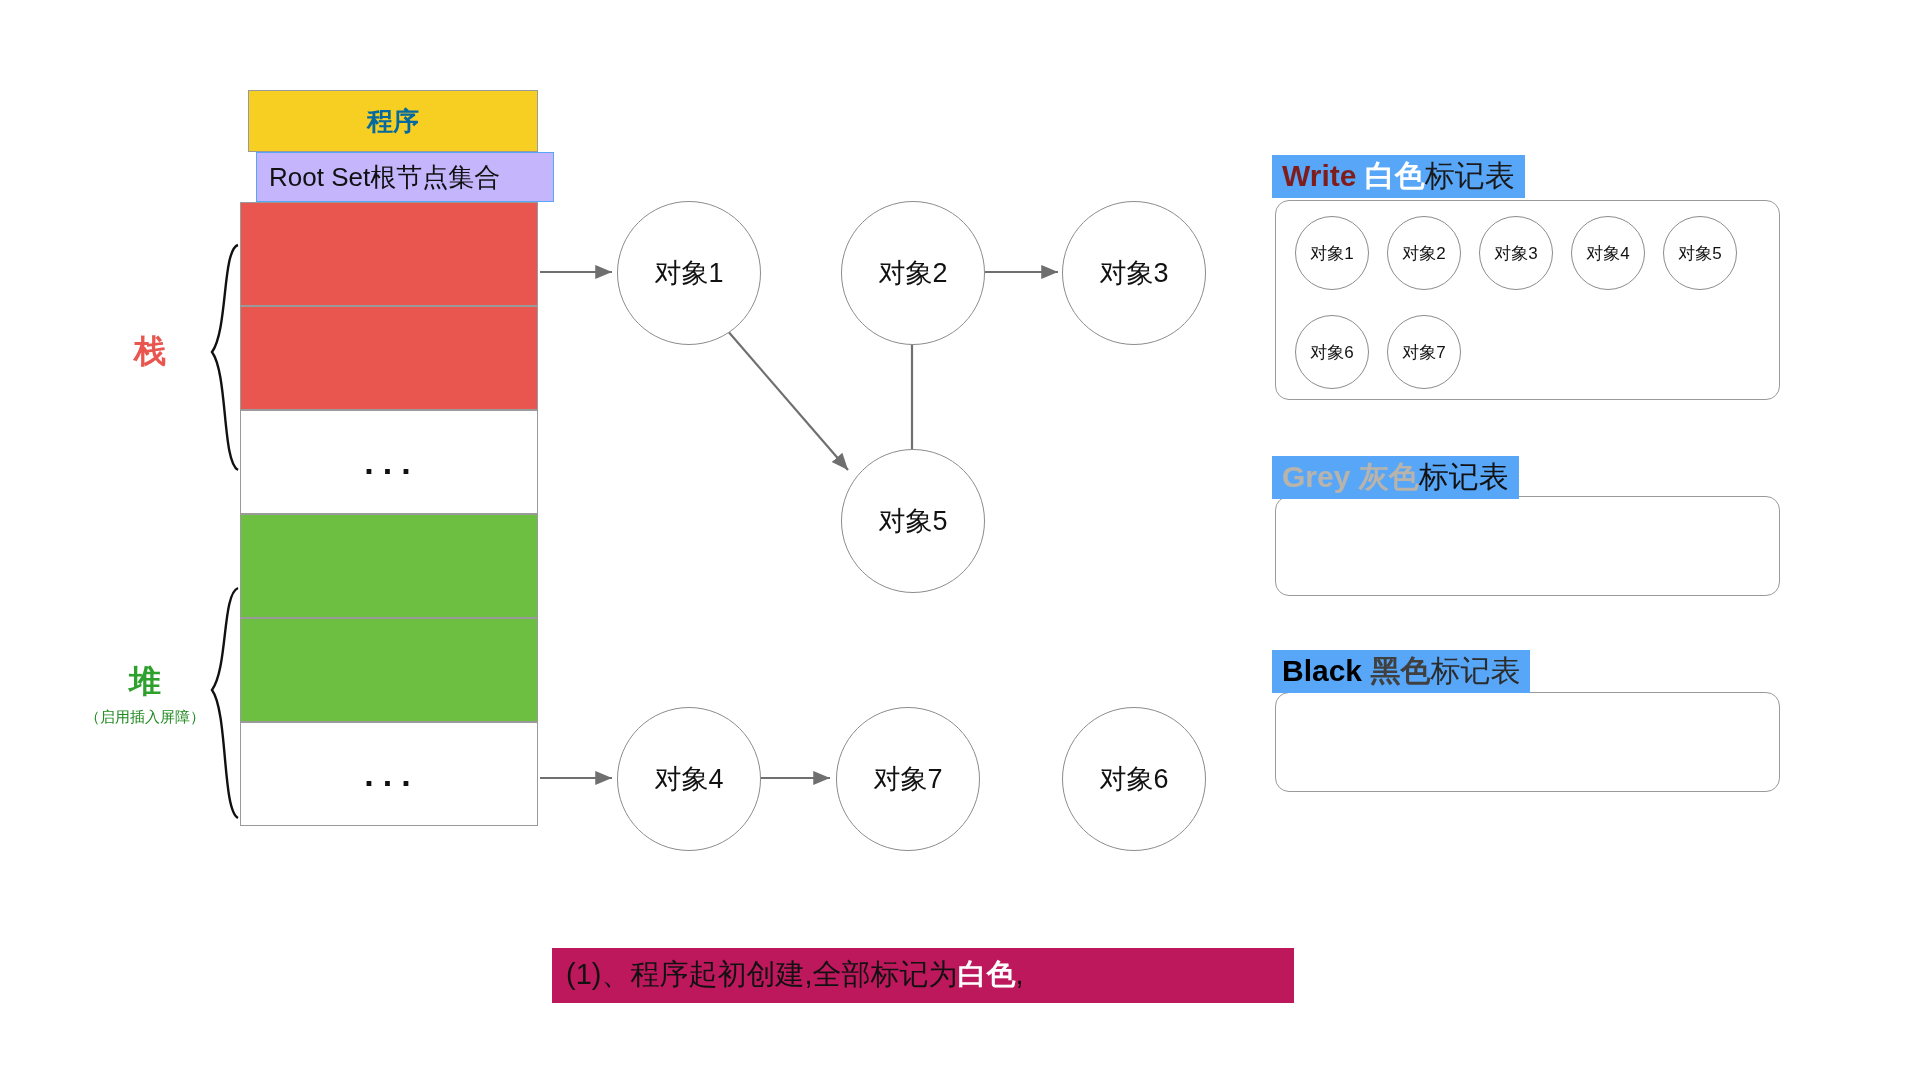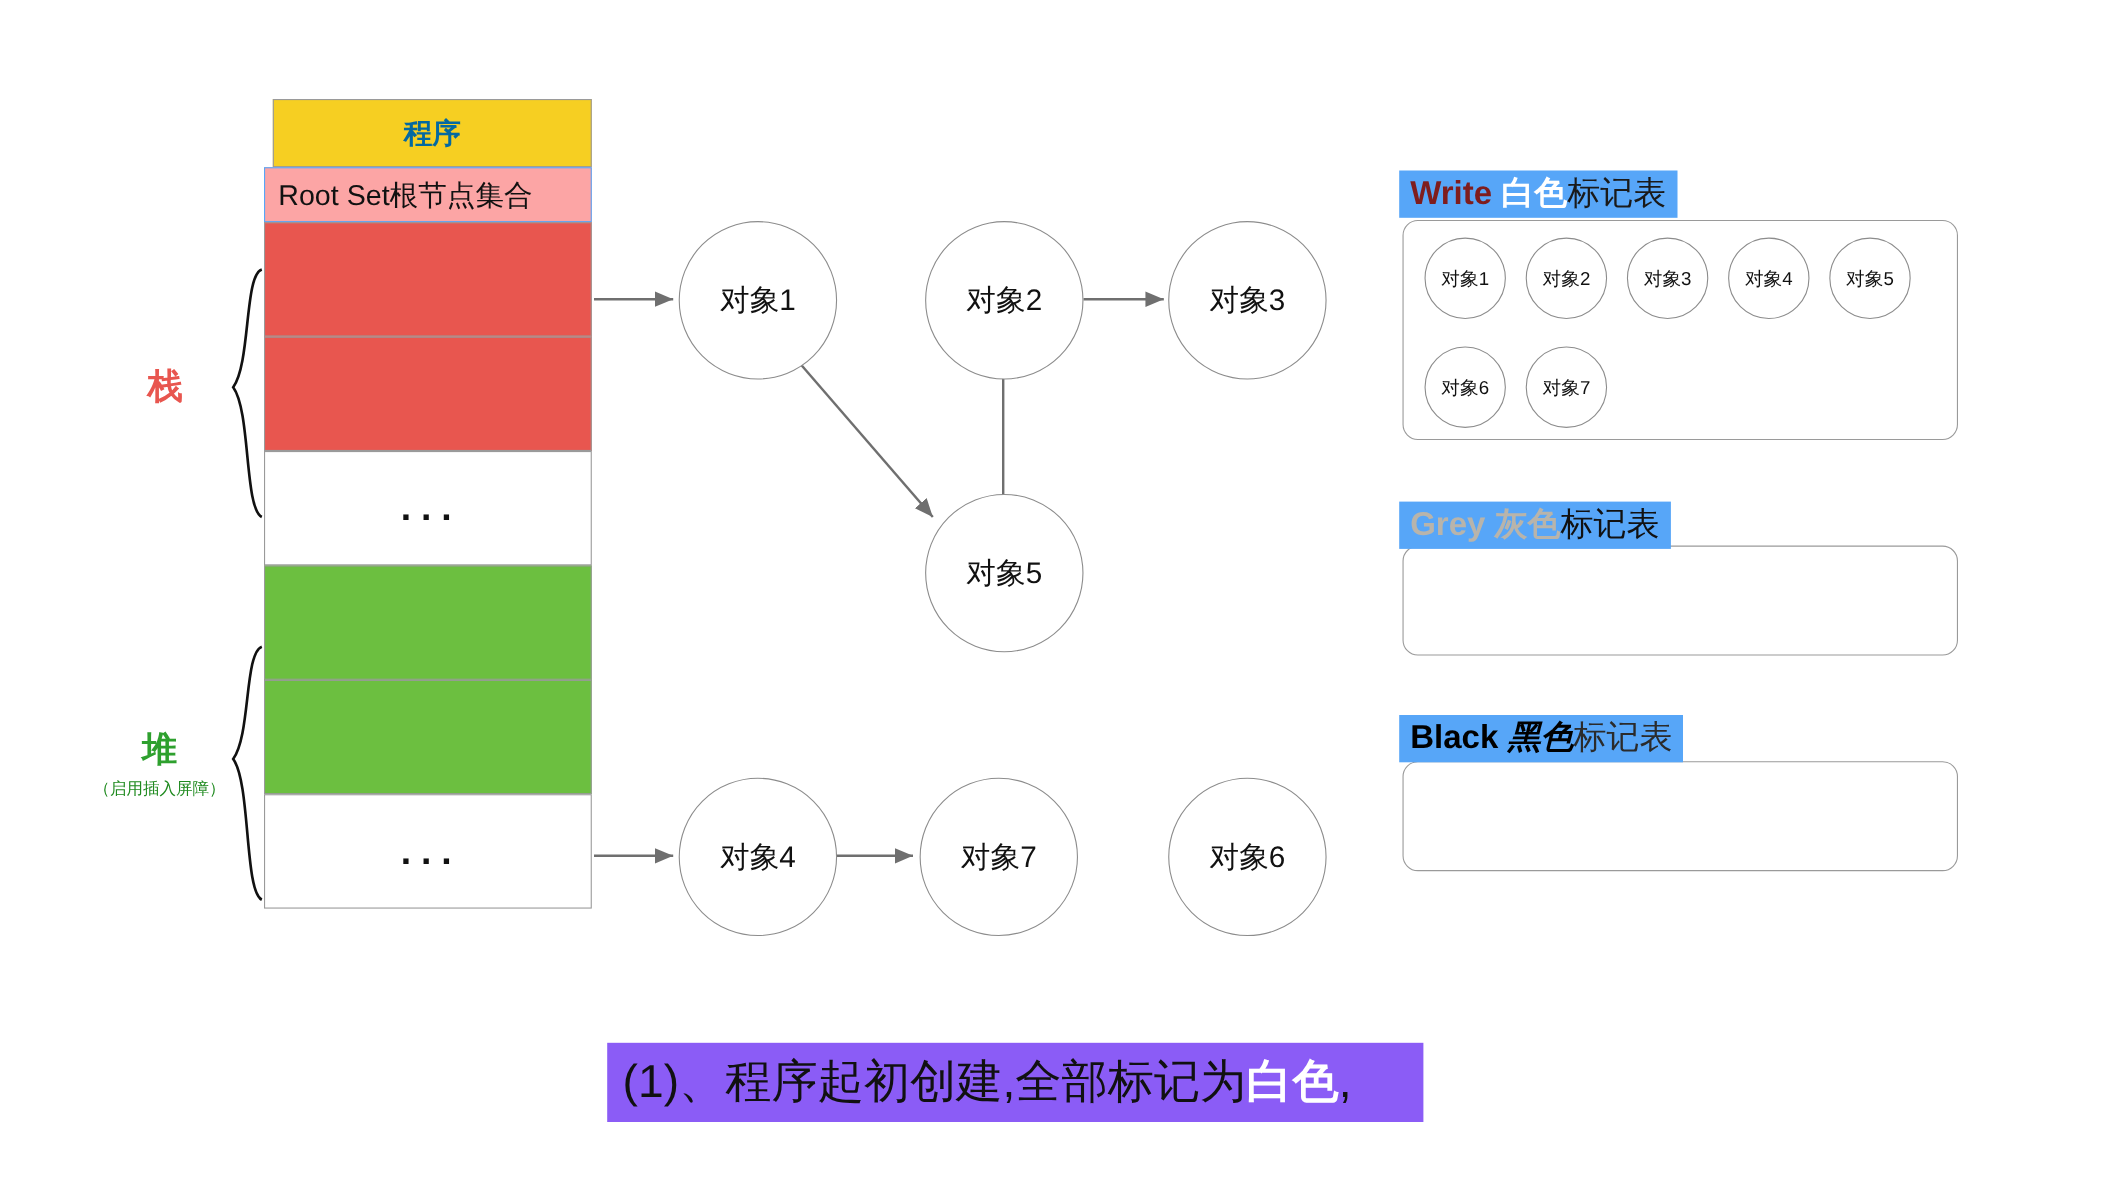--- a/index.html
+++ b/index.html
@@ -27,24 +27,24 @@
     border:1.5px solid #9a9a9a;
     display:flex;align-items:center;justify-content:center;
     font-size:25px;color:#000;
   }
   .mem-prog{
     background:#f6cf22;color:#0369a1;font-weight:bold;
     height:62px;font-size:26px;
     margin-left:8px;width:290px;
   }
   .mem-root{
-    background:#fca5a5;color:#111;
+    background:#c4b5fd;color:#111;
     height:50px;font-size:26px;
     justify-content:flex-start;padding-left:12px;
-    width:298px;border-color:#57a6f8;
+    width:298px;border-color:#57a6f8;margin-left:16px;
   }
   .mem-cell{height:104px;width:298px;}
   .red{background:#e8564f;}
   .green{background:#6cbf40;}
   .blank{background:#ffffff;}
   .dots{
     font-size:34px;font-weight:bold;letter-spacing:9px;color:#111;
     line-height:1;padding-left:6px;
   }
   .side-label{position:absolute;text-align:center;font-weight:bold;}
@@ -82,23 +82,23 @@
     position:absolute;
     width:72px;height:72px;border-radius:50%;
     border:1.4px solid #8c8c8c;background:#fff;
     display:flex;align-items:center;justify-content:center;
     font-size:17px;color:#111;
   }
 
   
   .caption{
     position:absolute;left:552px;top:948px;width:742px;
-    background:#8b5cf6;
+    background:#be185d;
     color:#111;
-    font-size:42px;line-height:1.28;
+    font-size:29px;line-height:1.28;
     text-align:center;
     padding:8px 6px 10px 6px;
     box-sizing:border-box;
   }
   .caption .hl{color:#ffffff;font-weight:bold;}
   .caption .l1{display:block;text-align:left;padding-left:8px;}
   .caption .l2{display:block;text-align:center;}
 
   svg.edges{position:absolute;left:0;top:0;width:1920px;height:1080px;pointer-events:none;}
 </style>
@@ -203,21 +203,21 @@
 
   <div class="mtable">
     <div class="mt-head" style="left:1272px;top:456px;">
       <span class="en" style="color:#b8b4ab;">Grey </span><span class="en" style="color:#b8b4ab;">灰色</span><span style="color:#111;">标记表</span>
     </div>
     <div class="mt-body" style="left:1275px;top:496px;width:505px;height:100px;"></div>
   </div>
 
   <div class="mtable">
     <div class="mt-head" style="left:1272px;top:650px;">
-      <span class="en" style="color:#000;">Black </span><span class="en" style="color:#000000;font-style:italic;">黑色</span><span style="color:#2b2b2b;">标记表</span>
+      <span class="en" style="color:#000;">Black </span><span class="en" style="color:#404040;">黑色</span><span style="color:#2b2b2b;">标记表</span>
     </div>
     <div class="mt-body" style="left:1275px;top:692px;width:505px;height:100px;"></div>
   </div>
 
   <div class="caption">
     <span class="l1"><span>(1)、程序起初创建,全部标记为</span><span class="hl">白色</span><span>,</span></span>
   </div>
 
 </div>
 

